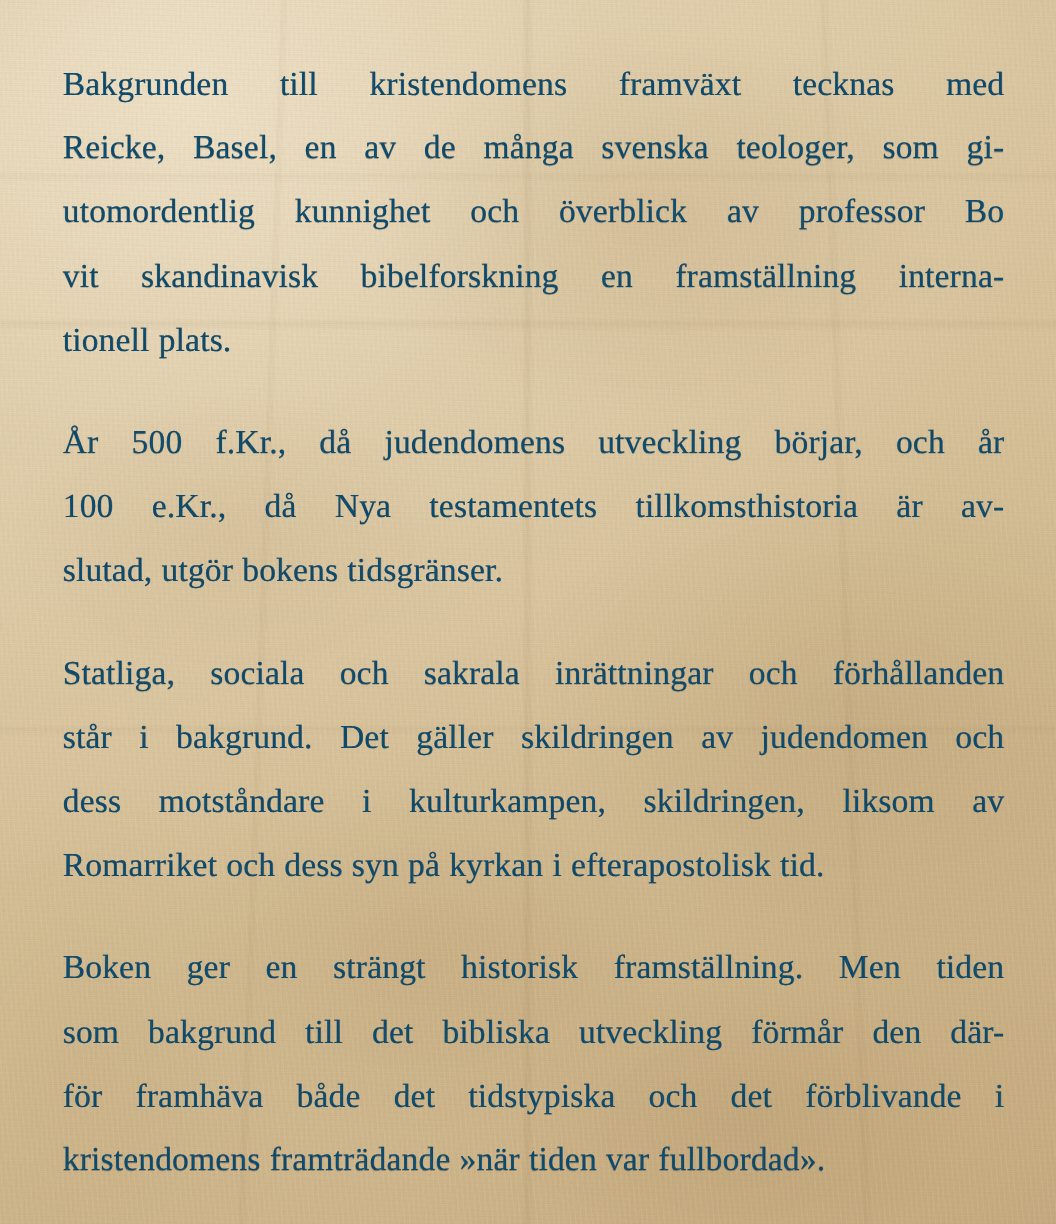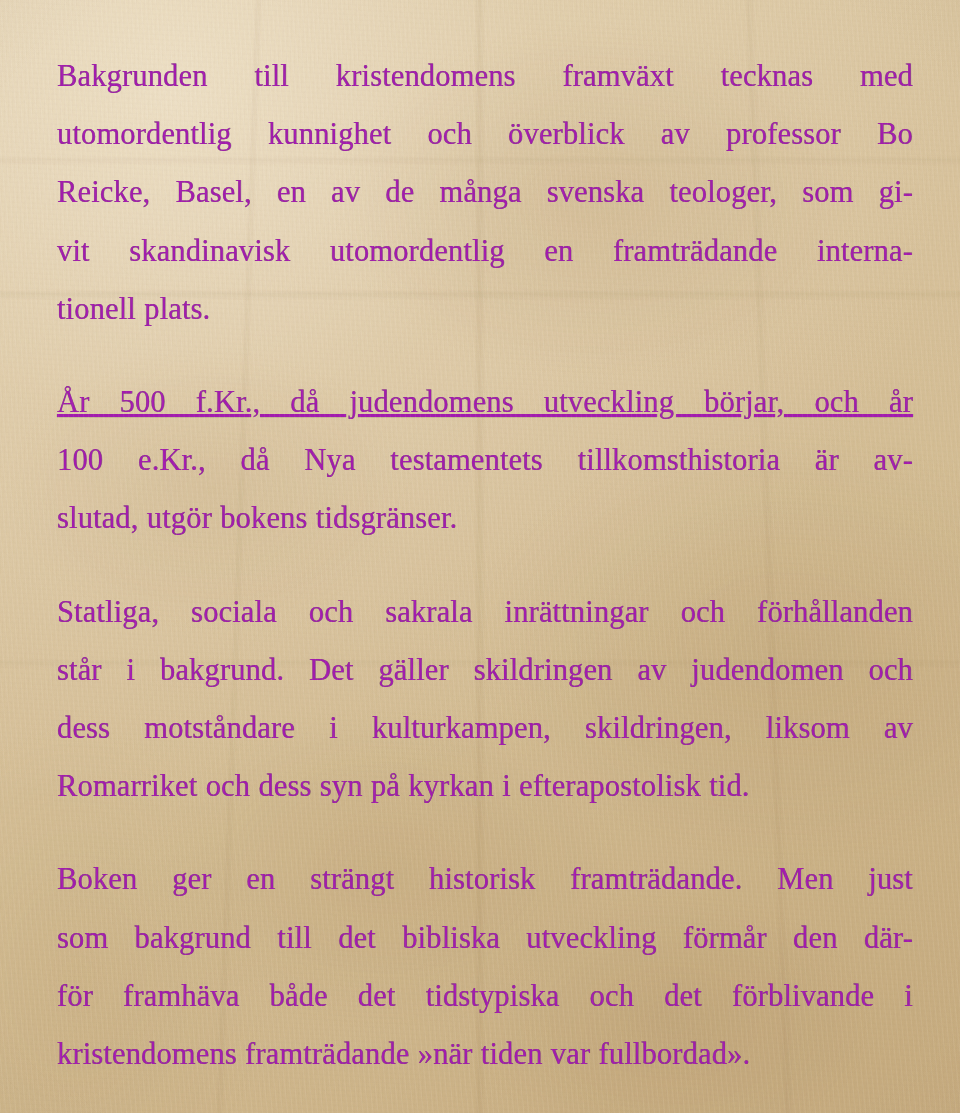--- a/index.html
+++ b/index.html
@@ -122,21 +122,21 @@
   }
 
   .para {
     margin: 0 0 35px 0;
     text-align: justify;
     text-align-last: left;
     font-size: 30.5px;
     line-height: 58.2px;
     letter-spacing: 0.15px;
     word-spacing: 0.5px;
-    color: #a21caf;
+    color: #0c4a6e;
     
     text-shadow:
       0.35px 0 0 rgba(59,59,68,0.38),
       -0.3px 0.25px 0 rgba(82,76,70,0.26),
       0 0.45px 0.6px rgba(70,62,54,0.22);
     -webkit-font-smoothing: antialiased;
   }
 
   .para:last-child {
     margin-bottom: 0;
@@ -186,41 +186,41 @@
   <div id="paper-base"></div>
   <div id="paper-mottle"></div>
   <div id="paper-grain"></div>
   <div id="paper-showthrough"></div>
   <div id="paper-creases"></div>
 
   <div id="text-body">
 
     <p class="para">
       <span style="display: block; white-space: normal; text-align: justify; text-align-last: justify;">Bakgrunden till kristendomens framväxt tecknas med</span>
+      <span style="display: block; white-space: normal; text-align: justify; text-align-last: justify;">Reicke, Basel, en av de många svenska teologer, som gi-</span>
       <span style="display: block; white-space: normal; text-align: justify; text-align-last: justify;">utomordentlig kunnighet och överblick av professor Bo</span>
-      <span style="display: block; white-space: normal; text-align: justify; text-align-last: justify;">Reicke, Basel, en av de många svenska teologer, som gi-</span>
-      <span style="display: block; white-space: normal; text-align: justify; text-align-last: justify;">vit skandinavisk utomordentlig en framträdande interna-</span>
+      <span style="display: block; white-space: normal; text-align: justify; text-align-last: justify;">vit skandinavisk bibelforskning en framställning interna-</span>
       <span class="last-line" style="display: block; white-space: nowrap; text-align: right;">tionell plats.</span>
     </p>
 
     <p class="para">
-      <span style="display: block; white-space: normal; text-align: justify; text-align-last: justify; text-decoration: underline;">År 500 f.Kr., då judendomens utveckling börjar, och år</span>
+      <span style="display: block; white-space: normal; text-align: justify; text-align-last: justify;">År 500 f.Kr., då judendomens utveckling börjar, och år</span>
       <span style="display: block; white-space: normal; text-align: justify; text-align-last: justify;">100 e.Kr., då Nya testamentets tillkomsthistoria är av-</span>
       <span class="last-line" style="display: block; white-space: nowrap; text-align: right;">slutad, utgör bokens tidsgränser.</span>
     </p>
 
     <p class="para">
       <span style="display: block; white-space: normal; text-align: justify; text-align-last: justify;">Statliga, sociala och sakrala inrättningar och förhållanden</span>
       <span style="display: block; white-space: normal; text-align: justify; text-align-last: justify;">står i bakgrund. Det gäller skildringen av judendomen och</span>
       <span style="display: block; white-space: normal; text-align: justify; text-align-last: justify;">dess motståndare i kulturkampen, skildringen, liksom av</span>
       <span class="last-line" style="display: block; white-space: nowrap; text-align: right;">Romarriket och dess syn på kyrkan i efterapostolisk tid.</span>
     </p>
 
     <p class="para">
-      <span style="display: block; white-space: normal; text-align: justify; text-align-last: justify;">Boken ger en strängt historisk framträdande. Men just</span>
+      <span style="display: block; white-space: normal; text-align: justify; text-align-last: justify;">Boken ger en strängt historisk framställning. Men tiden</span>
       <span style="display: block; white-space: normal; text-align: justify; text-align-last: justify;">som bakgrund till det bibliska utveckling förmår den där-</span>
       <span style="display: block; white-space: normal; text-align: justify; text-align-last: justify;">för framhäva både det tidstypiska och det förblivande i</span>
       <span class="last-line" style="display: block; white-space: nowrap; text-align: right;">kristendomens framträdande »när tiden var fullbordad».</span>
     </p>
 
   </div>
 
   <div id="ink-texture"></div>
   <div id="paper-bleed"></div>
   <div id="paper-vignette"></div>

